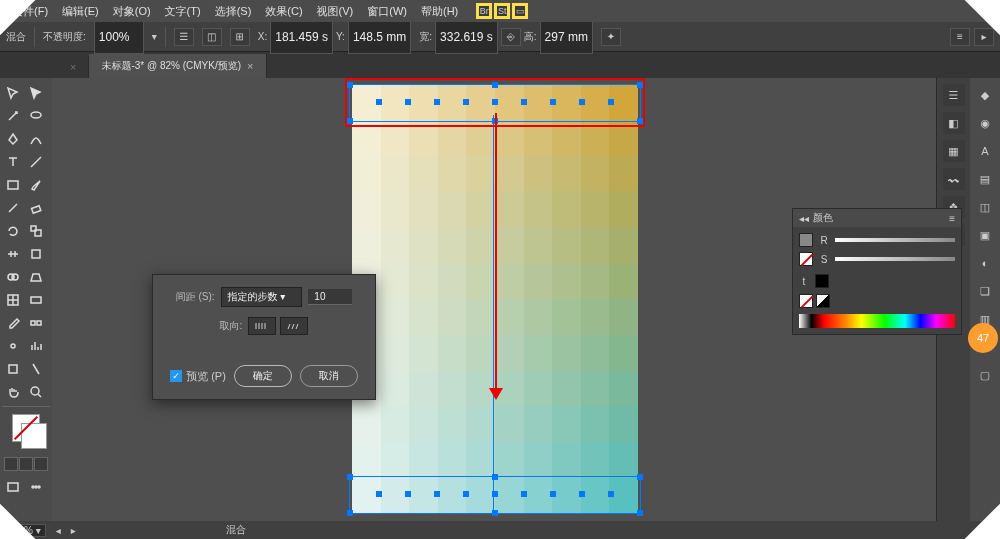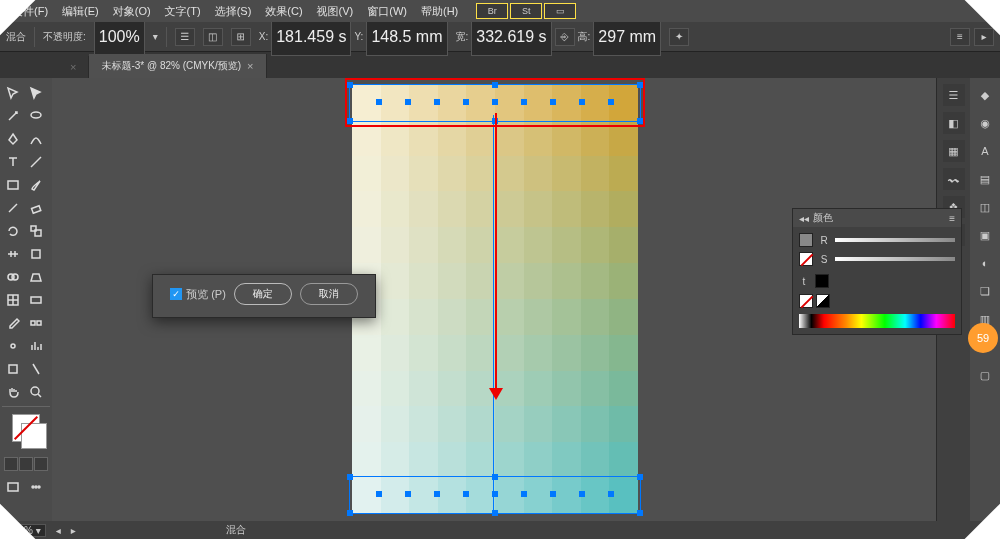--- a/index.html
+++ b/index.html
@@ -7,26 +7,26 @@
 
 .corner{position:absolute;width:50px;height:50px;background:#fff;z-index:1000}
 .c-tl{top:-25px;left:-25px;transform:rotate(45deg)}
 .c-tr{top:-25px;right:-25px;transform:rotate(45deg)}
 .c-bl{bottom:-25px;left:-25px;transform:rotate(45deg)}
 .c-br{bottom:-25px;right:-25px;transform:rotate(45deg)}
 
 .menubar{height:22px;background:#4b4b4b;display:flex;align-items:center;padding:0 6px;gap:2px;position:relative}
 .mitem{padding:3px 6px;cursor:default;color:#e0e0e0;font-size:11px}
 .mright{display:flex;align-items:center;gap:6px;margin-left:auto}
-.msmall-icon{width:32px;height:16px;background:#3a3a3a;border:1px solid #fde047;display:flex;align-items:center;justify-content:center;font-size:9px}
+.msmall-icon{width:16px;height:16px;background:#3a3a3a;border:3px solid #fde047;display:flex;align-items:center;justify-content:center;font-size:9px}
 .search{width:120px;height:18px;background:#2a2a2a;border:1px solid #555;padding:0 4px;font-size:10px;color:#888;display:flex;align-items:center;gap:4px}
 
 .ctrlbar{height:30px;background:#404040;display:flex;align-items:center;padding:0 6px;gap:8px;font-size:10px;border-bottom:1px solid #222}
 .clabel{color:#ccc}
-.cfield{background:#2a2a2a;border:1px solid #555;padding:9px 4px;color:#eee;min-width:50px;font-size:16px}
+.cfield{background:#2a2a2a;border:1px solid #555;padding:9px 4px;color:#eee;min-width:50px;font-size:12px}
 .csmall{width:20px;height:18px;background:#3a3a3a;border:1px solid #555;display:inline-flex;align-items:center;justify-content:center}
 .cgroup{display:flex;align-items:center;gap:3px}
 .csep{width:1px;height:20px;background:#555}
 .ctrl-right{display:flex;gap:4px;margin-left:auto}
 
 .tabstrip{height:26px;background:#353535;display:flex;align-items:flex-end;padding-left:58px}
 .tab{padding:5px 12px;background:#353535;color:#888;font-size:10px;display:flex;align-items:center;gap:6px;border-right:1px solid #2a2a2a}
 .tab.active{background:#505050;color:#ddd}
 .tabx{opacity:.7;font-size:11px}
 
@@ -510,20 +510,42 @@
           <div class="handle" style="left: 229px; top: 14px;"></div>
           <div class="handle" style="left: 258px; top: 14px;"></div>
         </div>
     </div>
     <div class="spine"></div>
     <div class="redbox"></div>
     <div class="arrow-line"></div>
     <div class="arrow-head"></div>
 
     <div class="dialog">
+      <div class="dbody">
+        <div class="drow">
+          <label>间距 (S):</label>
+          <span class="dsel"><span>指定的步数</span> ▾</span>
+          <span class="dnum">10</span>
+        </div>
+        <div class="drow">
+          <label>取向:</label>
+          <div class="orient">
+            <div class="obox">
+                <svg width="16" height="10">
+                  <path d="M2 8V2m3 6V2m3 6V2m3 6V2" stroke="#ccc"></path>
+                </svg>
+              </div>
+            <div class="obox">
+                <svg width="16" height="10">
+                  <path d="M2 8l2-5m2 5l2-5m2 5l2-5" stroke="#ccc"></path>
+                </svg>
+              </div>
+          </div>
+        </div>
+      </div>
       <div class="dfoot">
         <div class="chk">
             <span class="chkbox">✓</span>
             <span>预览 (P)</span>
           </div>
         <button class="dbtn primary">确定</button>
         <button class="dbtn">取消</button>
       </div>
     </div>
   </div>
@@ -573,21 +595,21 @@
           <span class="sw-label">t</span>
           <div class="sw-sq" style="background:#000"></div>
         </div>
       <div style="display:flex;gap:3px;margin:6px 0">
           <div class="sw-sq sw-red"></div>
           <div class="sw-sq" style="background:linear-gradient(135deg,#fff 50%,#000 50%)"></div>
         </div>
       <div class="spectrum"></div>
     </div>
   </div>
-  <div class="badge">59</div>
+  <div class="badge">47</div>
 </div>
 
 <div class="status">
   <span class="fld"><span>69%</span> ▾</span>
   <span>◂</span>
   <span>▸</span>
   <span style="margin-left:140px">混合</span>
 </div>
 
 </body></html>

